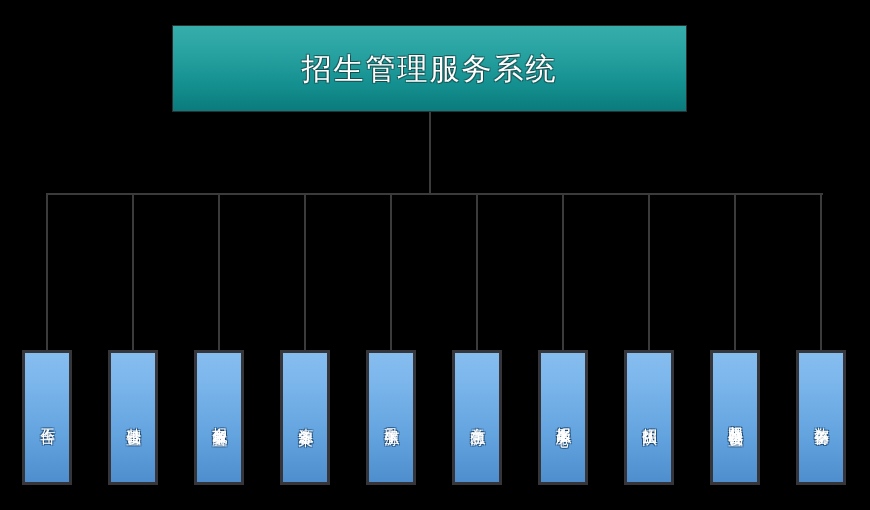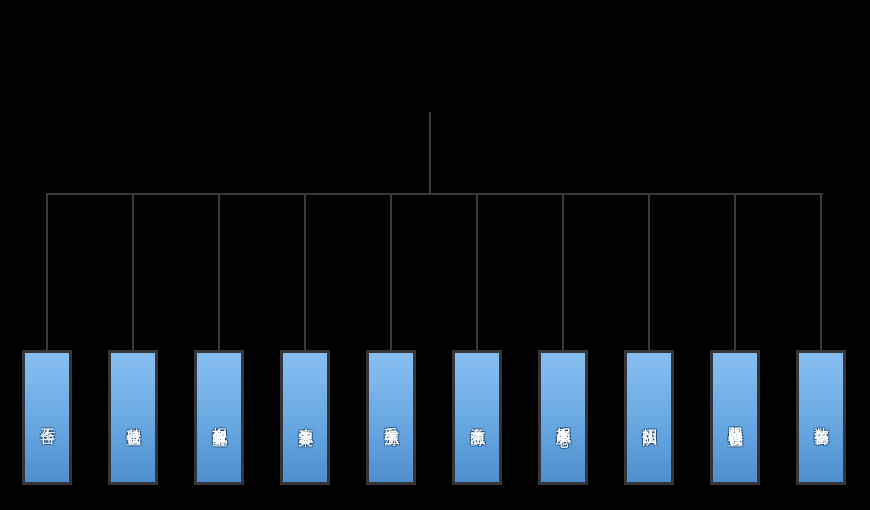--- a/index.html
+++ b/index.html
@@ -94,20 +94,23 @@
       -1px  1px 0 rgba(30,70,110,.6),
        1px  1px 0 rgba(30,70,110,.6);
     white-space: nowrap;
   }
 </style>
 </head>
 <body>
 
 <div id="chart-root">
 
+  <div class="root-node">
+    <span class="root-label">招生管理服务系统</span>
+  </div>
 
   <div class="conn conn-trunk"></div>
   <div class="conn conn-bus"></div>
 
   <div id="drops">
       <div class="conn conn-drop" style="left: 46px;"></div>
       <div class="conn conn-drop" style="left: 132px;"></div>
       <div class="conn conn-drop" style="left: 218px;"></div>
       <div class="conn conn-drop" style="left: 304px;"></div>
       <div class="conn conn-drop" style="left: 390px;"></div>

